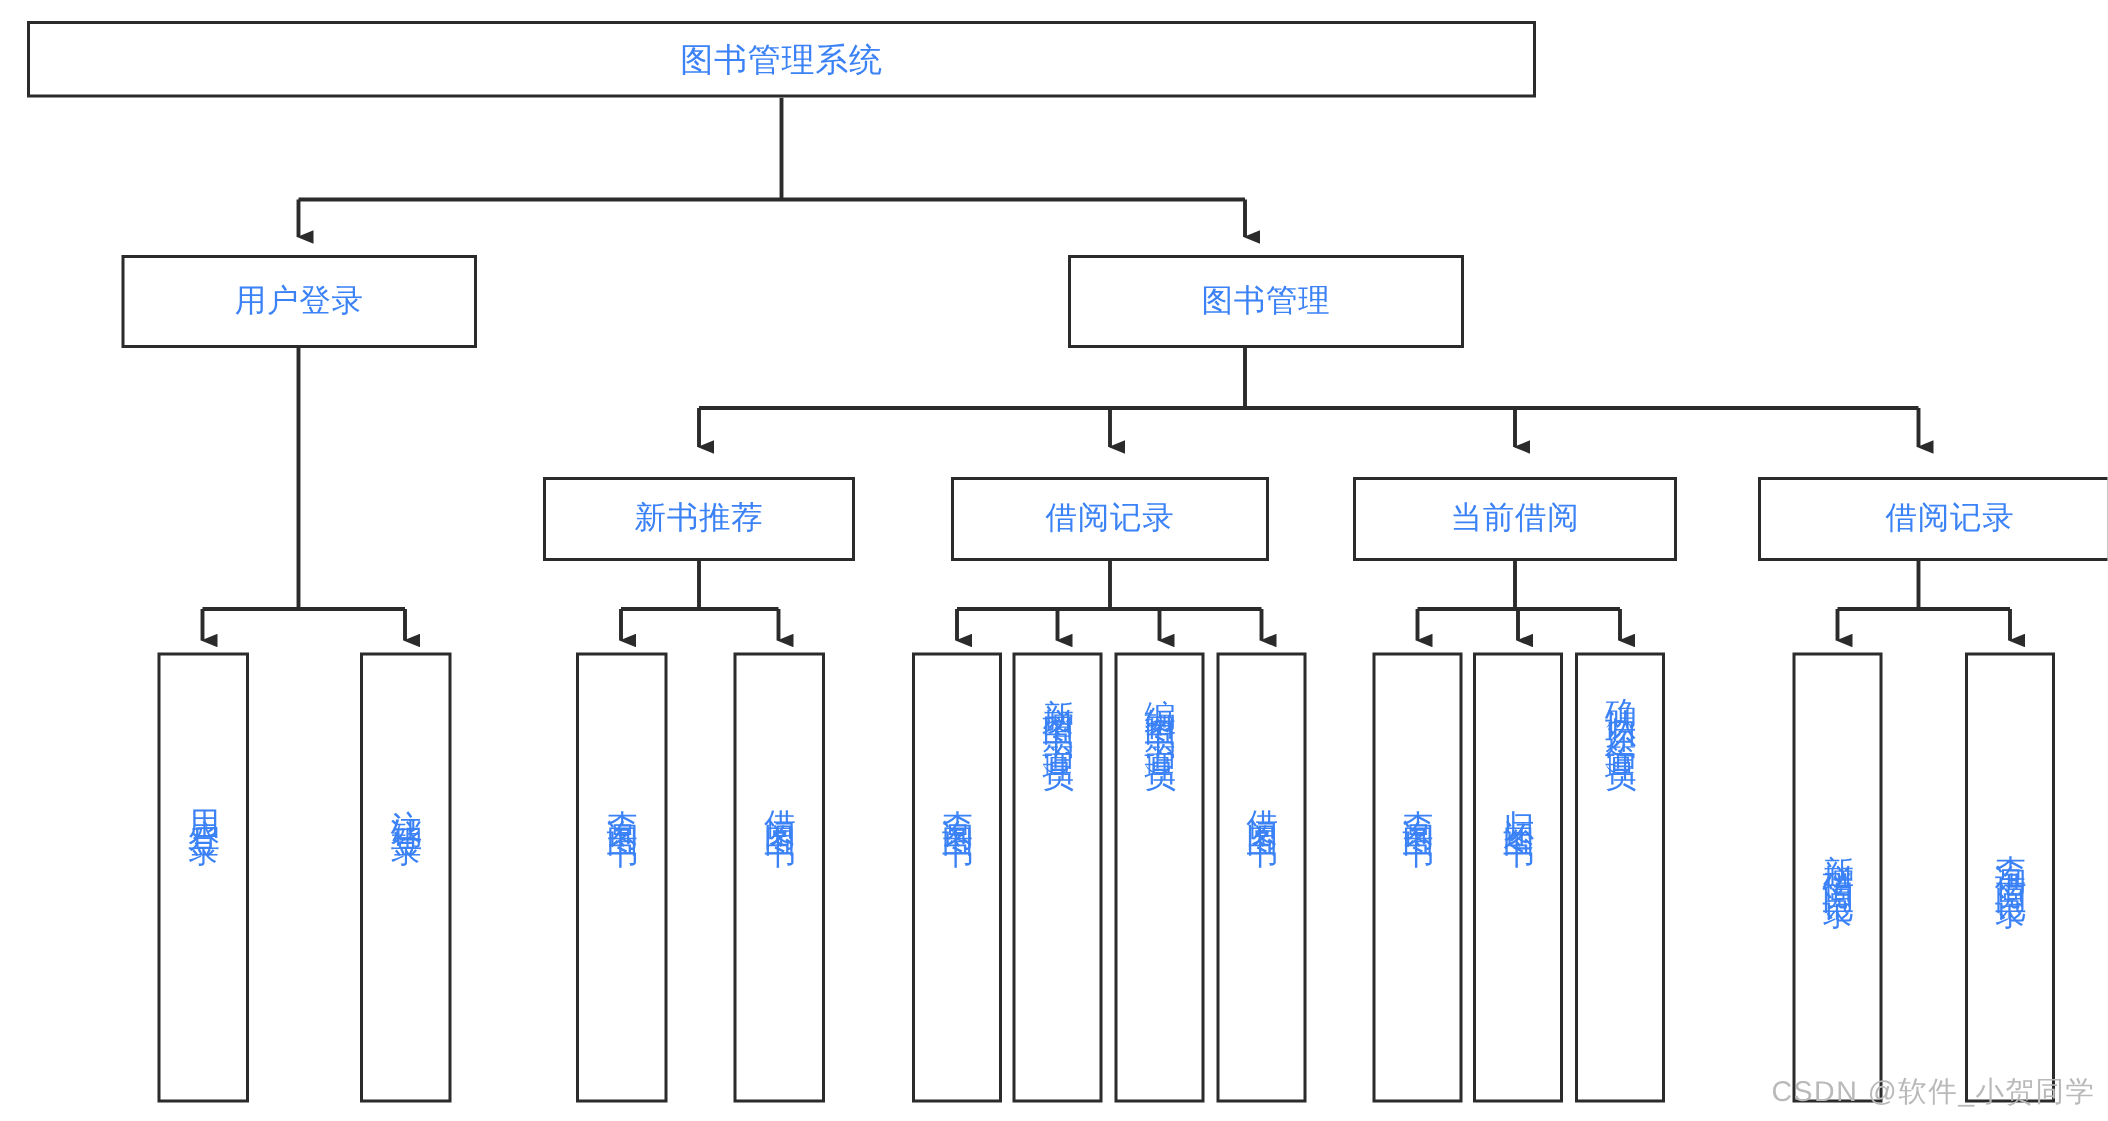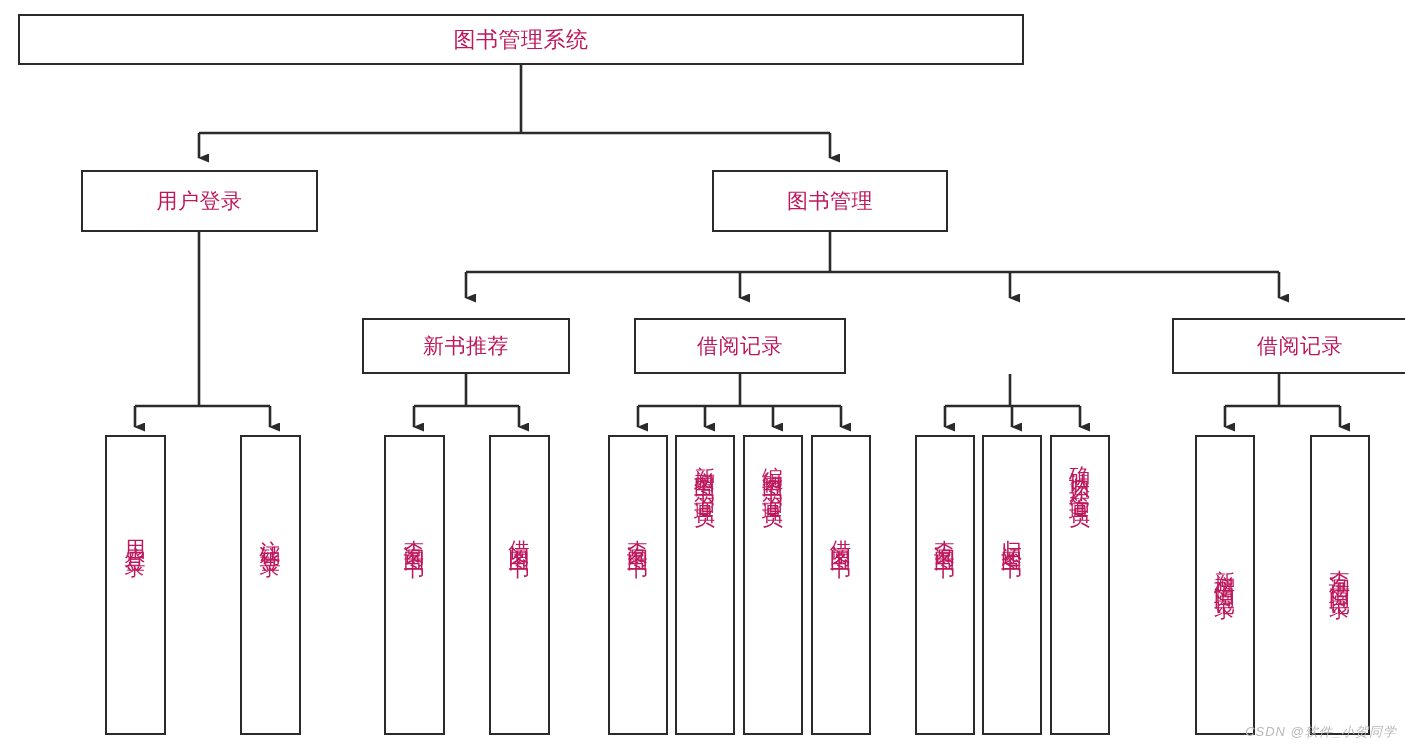--- a/index.html
+++ b/index.html
@@ -29,21 +29,21 @@
     pointer-events: none;
   }
   .node {
     position: absolute;
     box-sizing: border-box;
     background: #ffffff;
     border: 2px solid #2b2b2b;
     display: flex;
     align-items: center;
     justify-content: center;
-    color: #be185d;
+    color: #3b82f6;
   }
   .node .label {
     display: block;
     text-align: center;
     letter-spacing: 0.5px;
     line-height: 1.18;
   }
   
   .node.horiz .label {
     font-size: 21px;
@@ -72,26 +72,25 @@
   .node.vert.midlow .label {
     margin-top: 110px;
   }
   .node.vert.high .label {
     margin-top: 6px;
   }
   .watermark {
     position: absolute;
     right: 8px;
     bottom: 6px;
-    font-size: 13px;
+    font-size: 19px;
     color: #b9b9b9;
     letter-spacing: 1px;
     white-space: nowrap;
     user-select: none;
-    font-style: italic;
   }
 </style>
 </head>
 <body>
 
 <div id="diagram-root">
 
   <svg class="edges" viewBox="0 0 1405 747">
     <defs>
       <marker id="arrowhead" markerWidth="9" markerHeight="11" refX="4.5" refY="10" orient="auto" markerUnits="userSpaceOnUse">
@@ -142,30 +141,33 @@
     </g>
   </svg>
 
   <div class="node horiz root" style="left:18px; top:14px; width:1006px; height:51px;">
     <span class="label">图书管理系统</span>
   </div>
 
   <div class="node horiz" style="left:81px; top:170px; width:237px; height:62px;">
     <span class="label">用户登录</span>
   </div>
-  <div class="node horiz" style="left:712px; top:170px; width:236px; height:62px;">
+  <div class="node horiz" style="left:712px; top:170px; width:264px; height:62px;">
     <span class="label">图书管理</span>
   </div>
 
   <div class="node horiz" style="left:362px; top:318px; width:208px; height:56px;">
     <span class="label">新书推荐</span>
   </div>
   <div class="node horiz" style="left:634px; top:318px; width:212px; height:56px;">
     <span class="label">借阅记录</span>
   </div>
+  <div class="node horiz" style="left:902px; top:318px; width:216px; height:56px;">
+    <span class="label">当前借阅</span>
+  </div>
   <div class="node horiz" style="left:1172px; top:318px; width:235px; height:56px;padding-left:21px;">
     <span class="label">借阅记录</span>
   </div>
 
   <div class="node vert mid" style="left:105px; top:435px; width:61px; height:300px;">
     <span class="label">用户登录</span>
   </div>
   <div class="node vert mid" style="left:240px; top:435px; width:61px; height:300px;">
     <span class="label">注销登录</span>
   </div>

